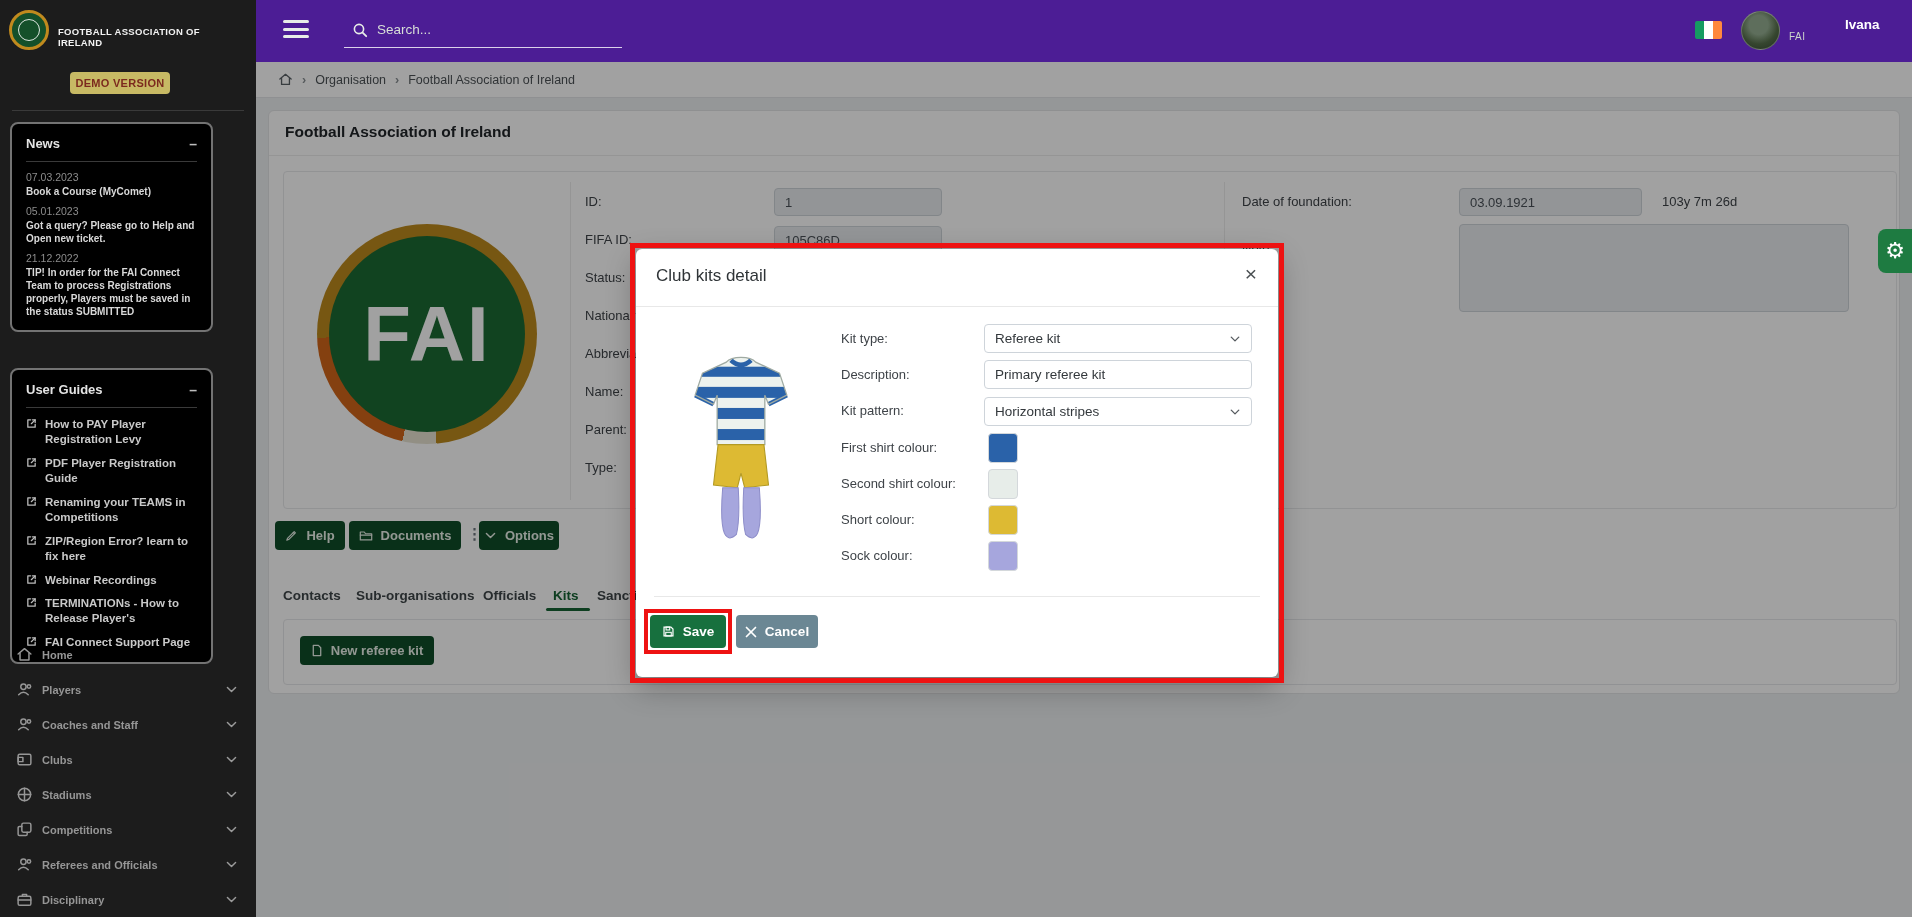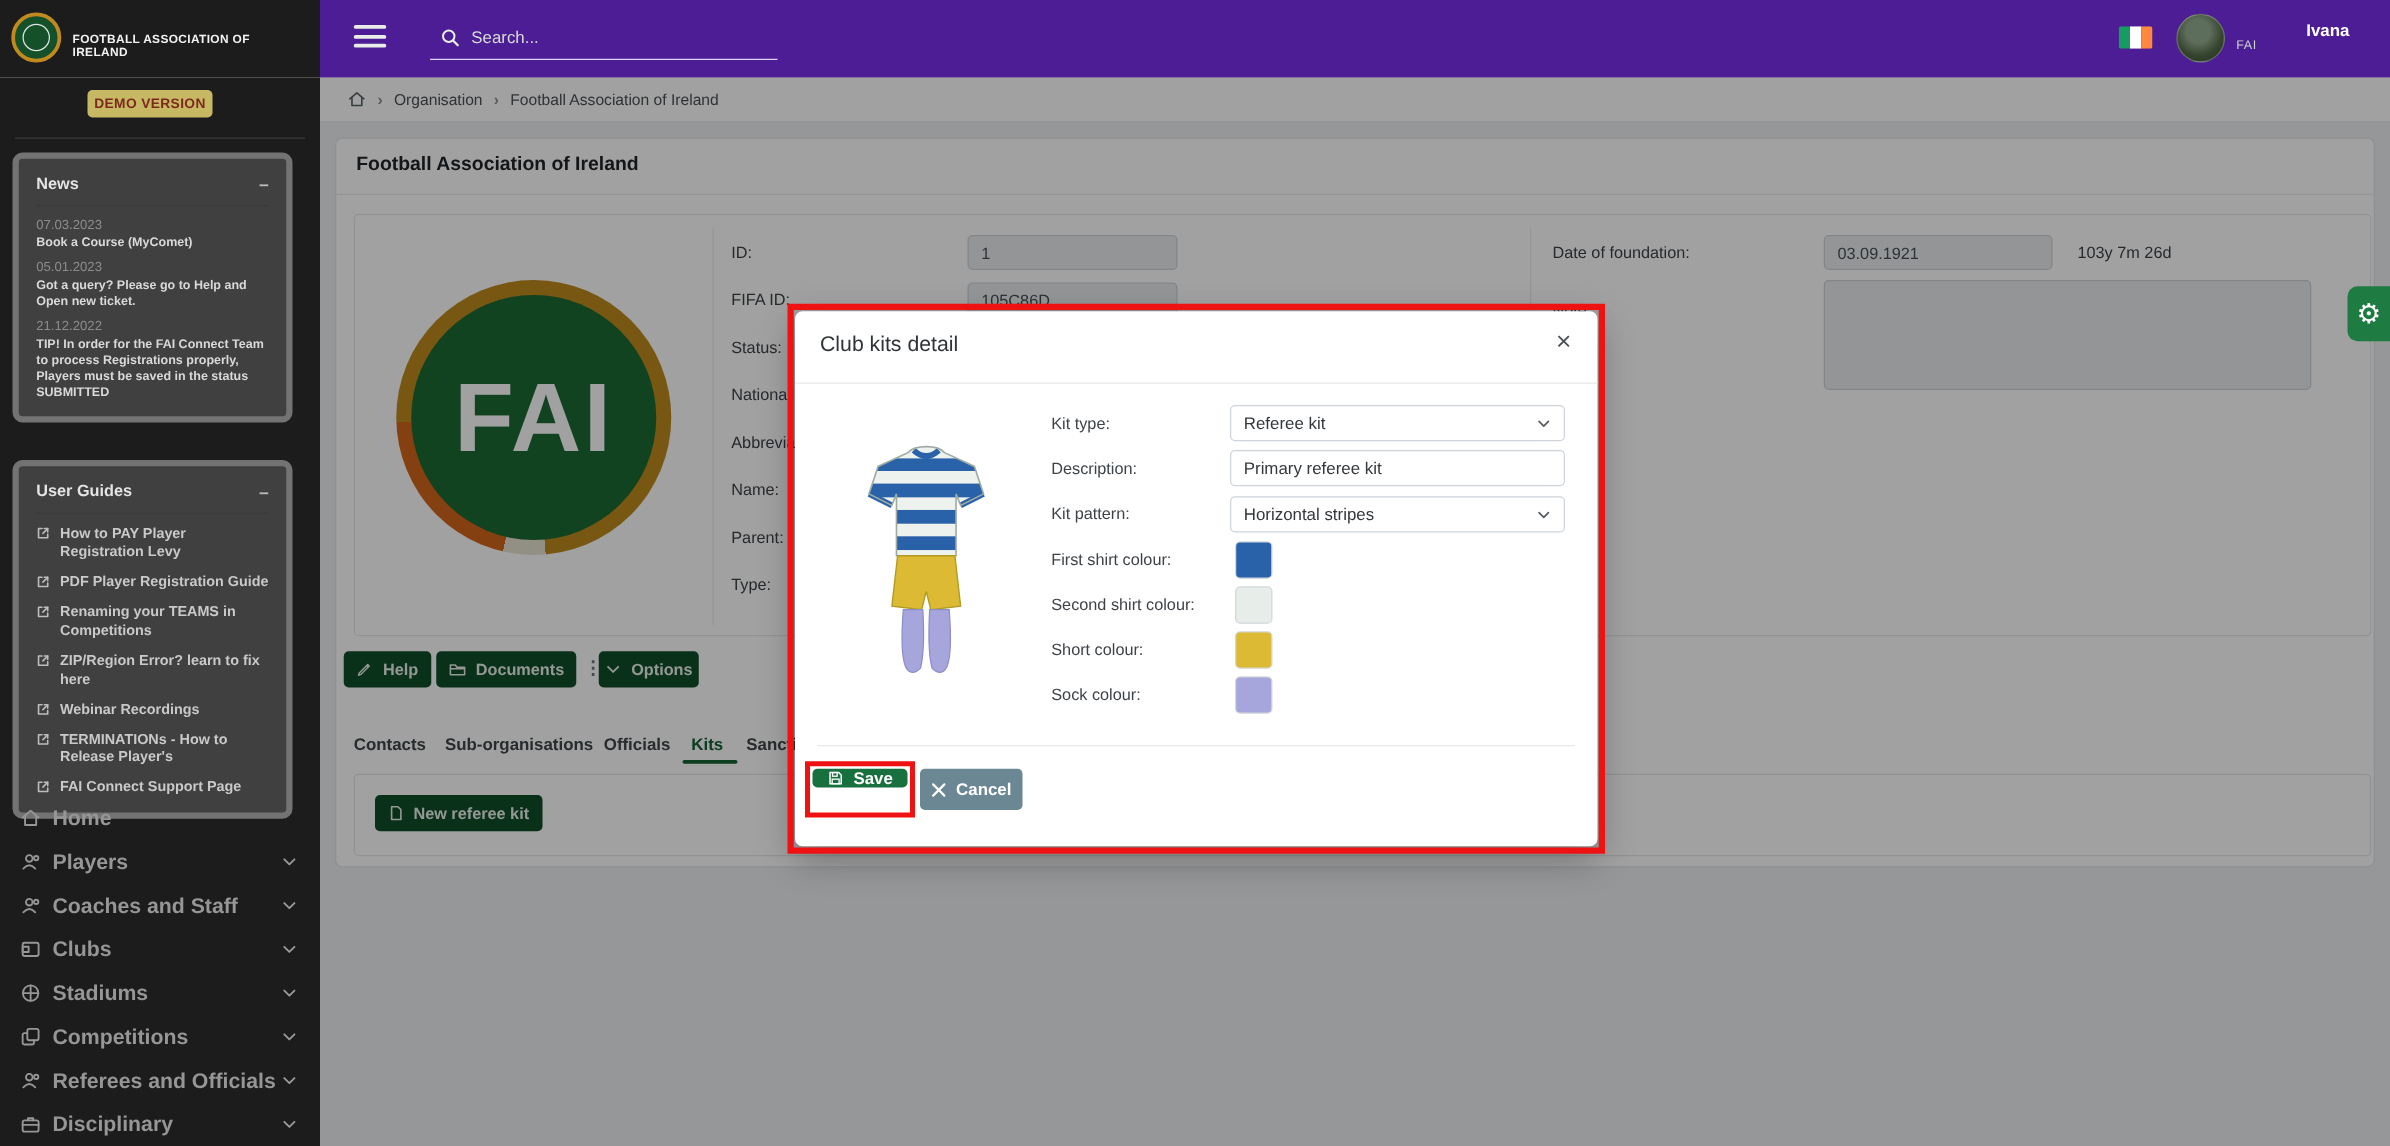--- a/index.html
+++ b/index.html
@@ -28,33 +28,33 @@
     background:radial-gradient(circle at 45% 35%, #5E6E5C 0 30%, #36462F 60%, #1F2C1F 100%);
     border:1px solid rgba(255,255,255,.25); }
   .avatar-cap { left:1533px; top:31px; color:#CBD4CB; font-size:10px; letter-spacing:.5px; }
   .username { left:1589px; top:17px; color:#FFFFFF; font-size:13.5px; font-weight:bold; }
 
   
   .sidebar { left:0; top:62px; width:256px; height:855px; background:#1C1C1C; z-index:20;padding-left:28px; }
   .demo-badge { left:70px; top:10px; width:100px; height:22px; background:#C7B964; color:#7C2A1E;
     font-size:11px; font-weight:bold; border-radius:4px; display:flex; align-items:center; justify-content:center; letter-spacing:.3px; }
   .side-sep { left:12px; top:48px; width:232px; height:1px; background:#3A3A3A; }
-  .side-card { left:10px; width:224px; background:#404040; border:5px solid #737373; border-radius:8px; padding:12px 14px; }
+  .side-card { left:10px; width:203px; background:#000000; border:2px solid #737373; border-radius:8px; padding:12px 14px; }
   .side-card .hd { display:flex; justify-content:space-between; align-items:center; }
   .side-card .hd .t { color:#E4E4E4; font-size:13px; font-weight:bold; }
   .collapse-btn { color:#BDBDBD; font-size:14px; font-weight:bold; cursor:pointer; line-height:10px; }
   .side-card .divline { height:1px; background:#3A3A3A; margin:10px 0 9px; }
   .news-item { margin-bottom:7px; }
   .news-date { color:#8C8C8C; font-size:10.5px; margin-bottom:2px; }
   .news-text { color:#D9D9D9; font-size:10px; font-weight:bold; line-height:1.3; }
   .guide { display:flex; gap:8px; margin-bottom:9px; color:#C9C9C9; font-size:11.5px; font-weight:bold; line-height:1.3; cursor:pointer; }
   .guide svg { flex:0 0 auto; margin-top:1px; }
   .nav { left:0; top:575px; width:256px; }
   .navitem { display:flex; align-items:center; height:35px; padding:0 18px 0 16px; color:#969696;
-    font-size:17px; font-weight:bold; cursor:pointer; }
+    font-size:11px; font-weight:bold; cursor:pointer; }
   .navitem .ico { width:26px; display:flex; align-items:center; }
   .navitem .lbl { flex:1; }
   .icon-stroke { stroke:#969696; fill:none; stroke-width:1.4; stroke-linecap:round; stroke-linejoin:round; }
   .chev { stroke:#9A9A9A; fill:none; stroke-width:1.8; stroke-linecap:round; stroke-linejoin:round; }
 
   
   .mainbg { left:256px; top:62px; width:1656px; height:855px; background:#EDEFF1; }
   .breadcrumbs { left:256px; top:62px; width:1656px; height:36px; background:#FFFFFF; border-bottom:1px solid #E3E5E7;
     display:flex; align-items:center; gap:9px; padding-left:22px; font-size:12.5px; color:#4C5256; }
   .breadcrumbs .sep { color:#8A9094; font-weight:bold; }
@@ -96,21 +96,21 @@
     display:flex; align-items:center; justify-content:center; cursor:pointer; }
   .modal-hd-sep { left:0; top:57px; width:642px; height:1px; background:#E8E8E8; }
   .mlabel { font-size:13px; color:#3E4348; }
   .mselect { left:348px; width:268px; height:29px; border:1px solid #CED4DA; border-radius:4px; background:#FFFFFF;
     display:flex; align-items:center; justify-content:space-between; padding:0 10px; font-size:13.5px; color:#33383C; cursor:pointer; }
   .minput { left:348px; width:268px; height:29px; border:1px solid #CED4DA; border-radius:4px; background:#FFFFFF;
     font-size:13.5px; color:#33383C; padding:0 10px; font-family:"Liberation Sans",sans-serif; }
   .swatch { left:352px; width:30px; height:30px; border-radius:4px; border:1px solid #D4D8DB; cursor:pointer; }
   .modal-ft-sep { left:18px; top:347px; width:606px; height:1px; background:#E8E8E8; }
   .save-red-box { left:8px; top:360px; width:88px; height:45px; border:4px solid #EE1212; pointer-events:none; }
-  .save-btn { left:14px; top:366px; width:76px; height:15px; background:#17703E; color:#FFFFFF;
+  .save-btn { left:14px; top:366px; width:76px; height:33px; background:#17703E; color:#FFFFFF;
     border:none; border-radius:4px; font-size:13.5px; font-weight:bold; display:flex; align-items:center; justify-content:center; gap:8px;
     cursor:pointer; font-family:"Liberation Sans",sans-serif; }
   .cancel-btn { left:100px; top:366px; width:82px; height:33px; background:#6B8794; color:#FFFFFF;
     border:none; border-radius:4px; font-size:13.5px; font-weight:bold; display:flex; align-items:center; justify-content:center; gap:8px;
     cursor:pointer; font-family:"Liberation Sans",sans-serif; }
 </style>
 </head>
 <body>
 
 <div class="abs brandbar">

